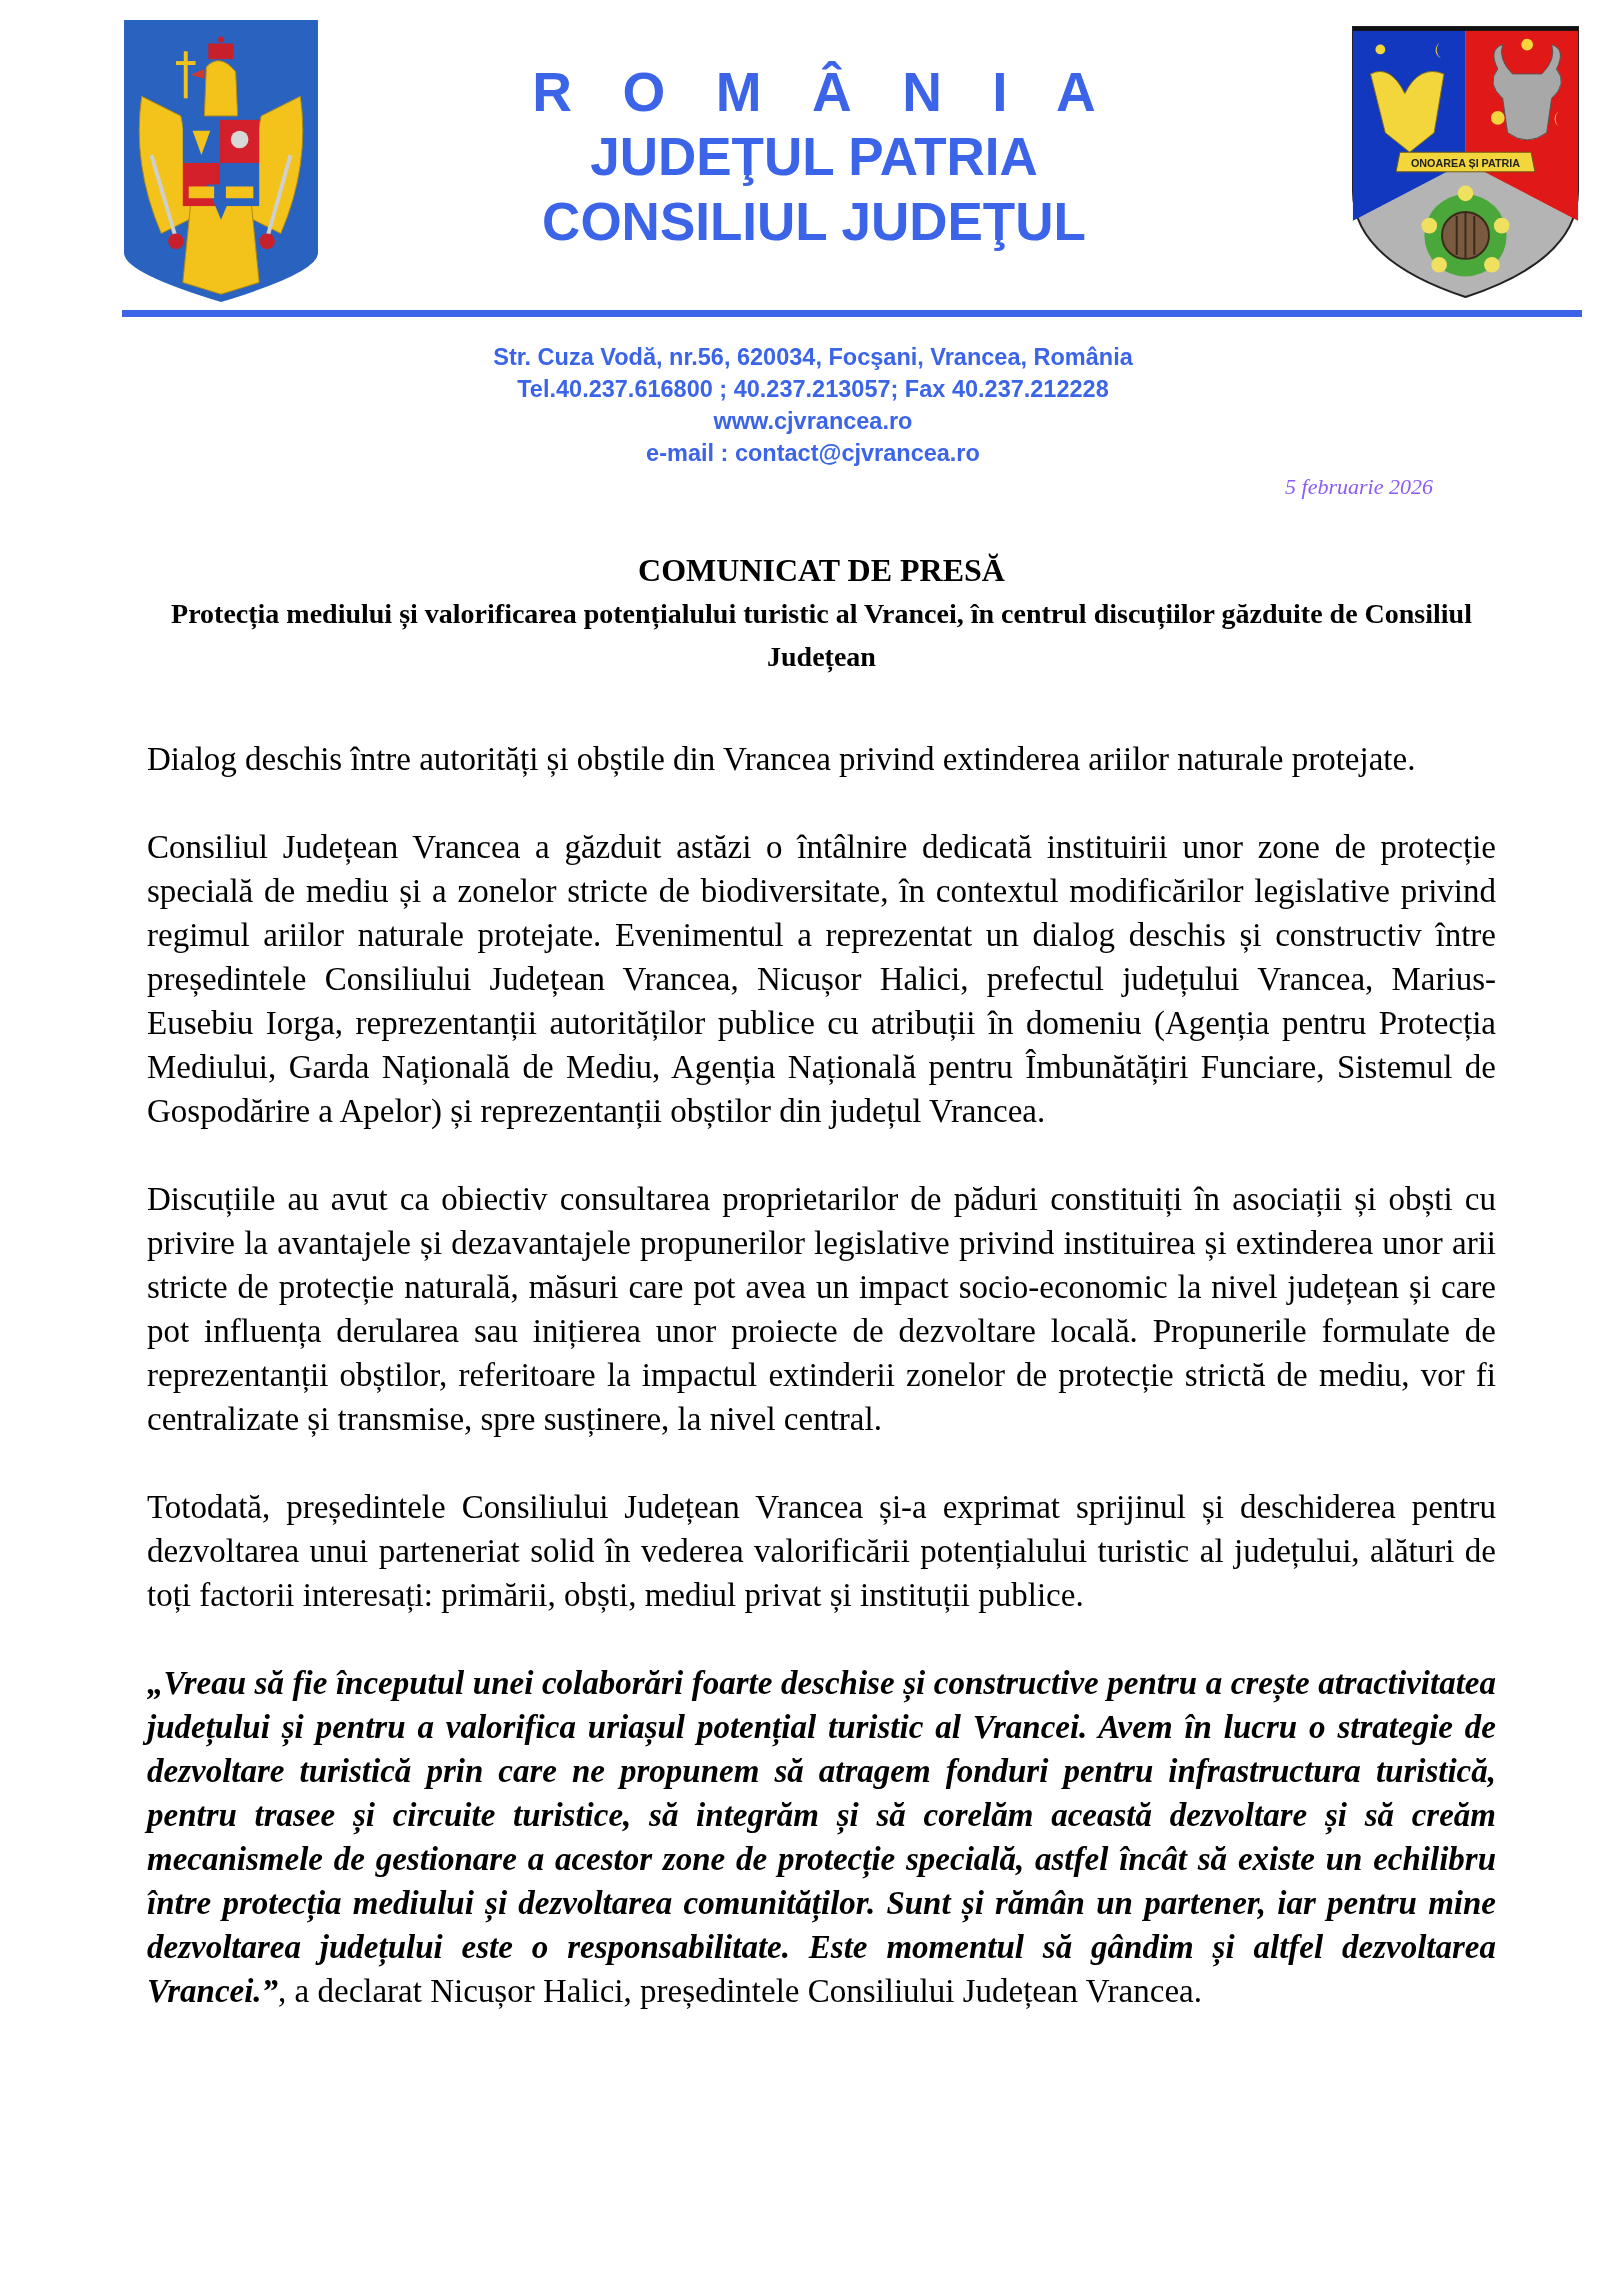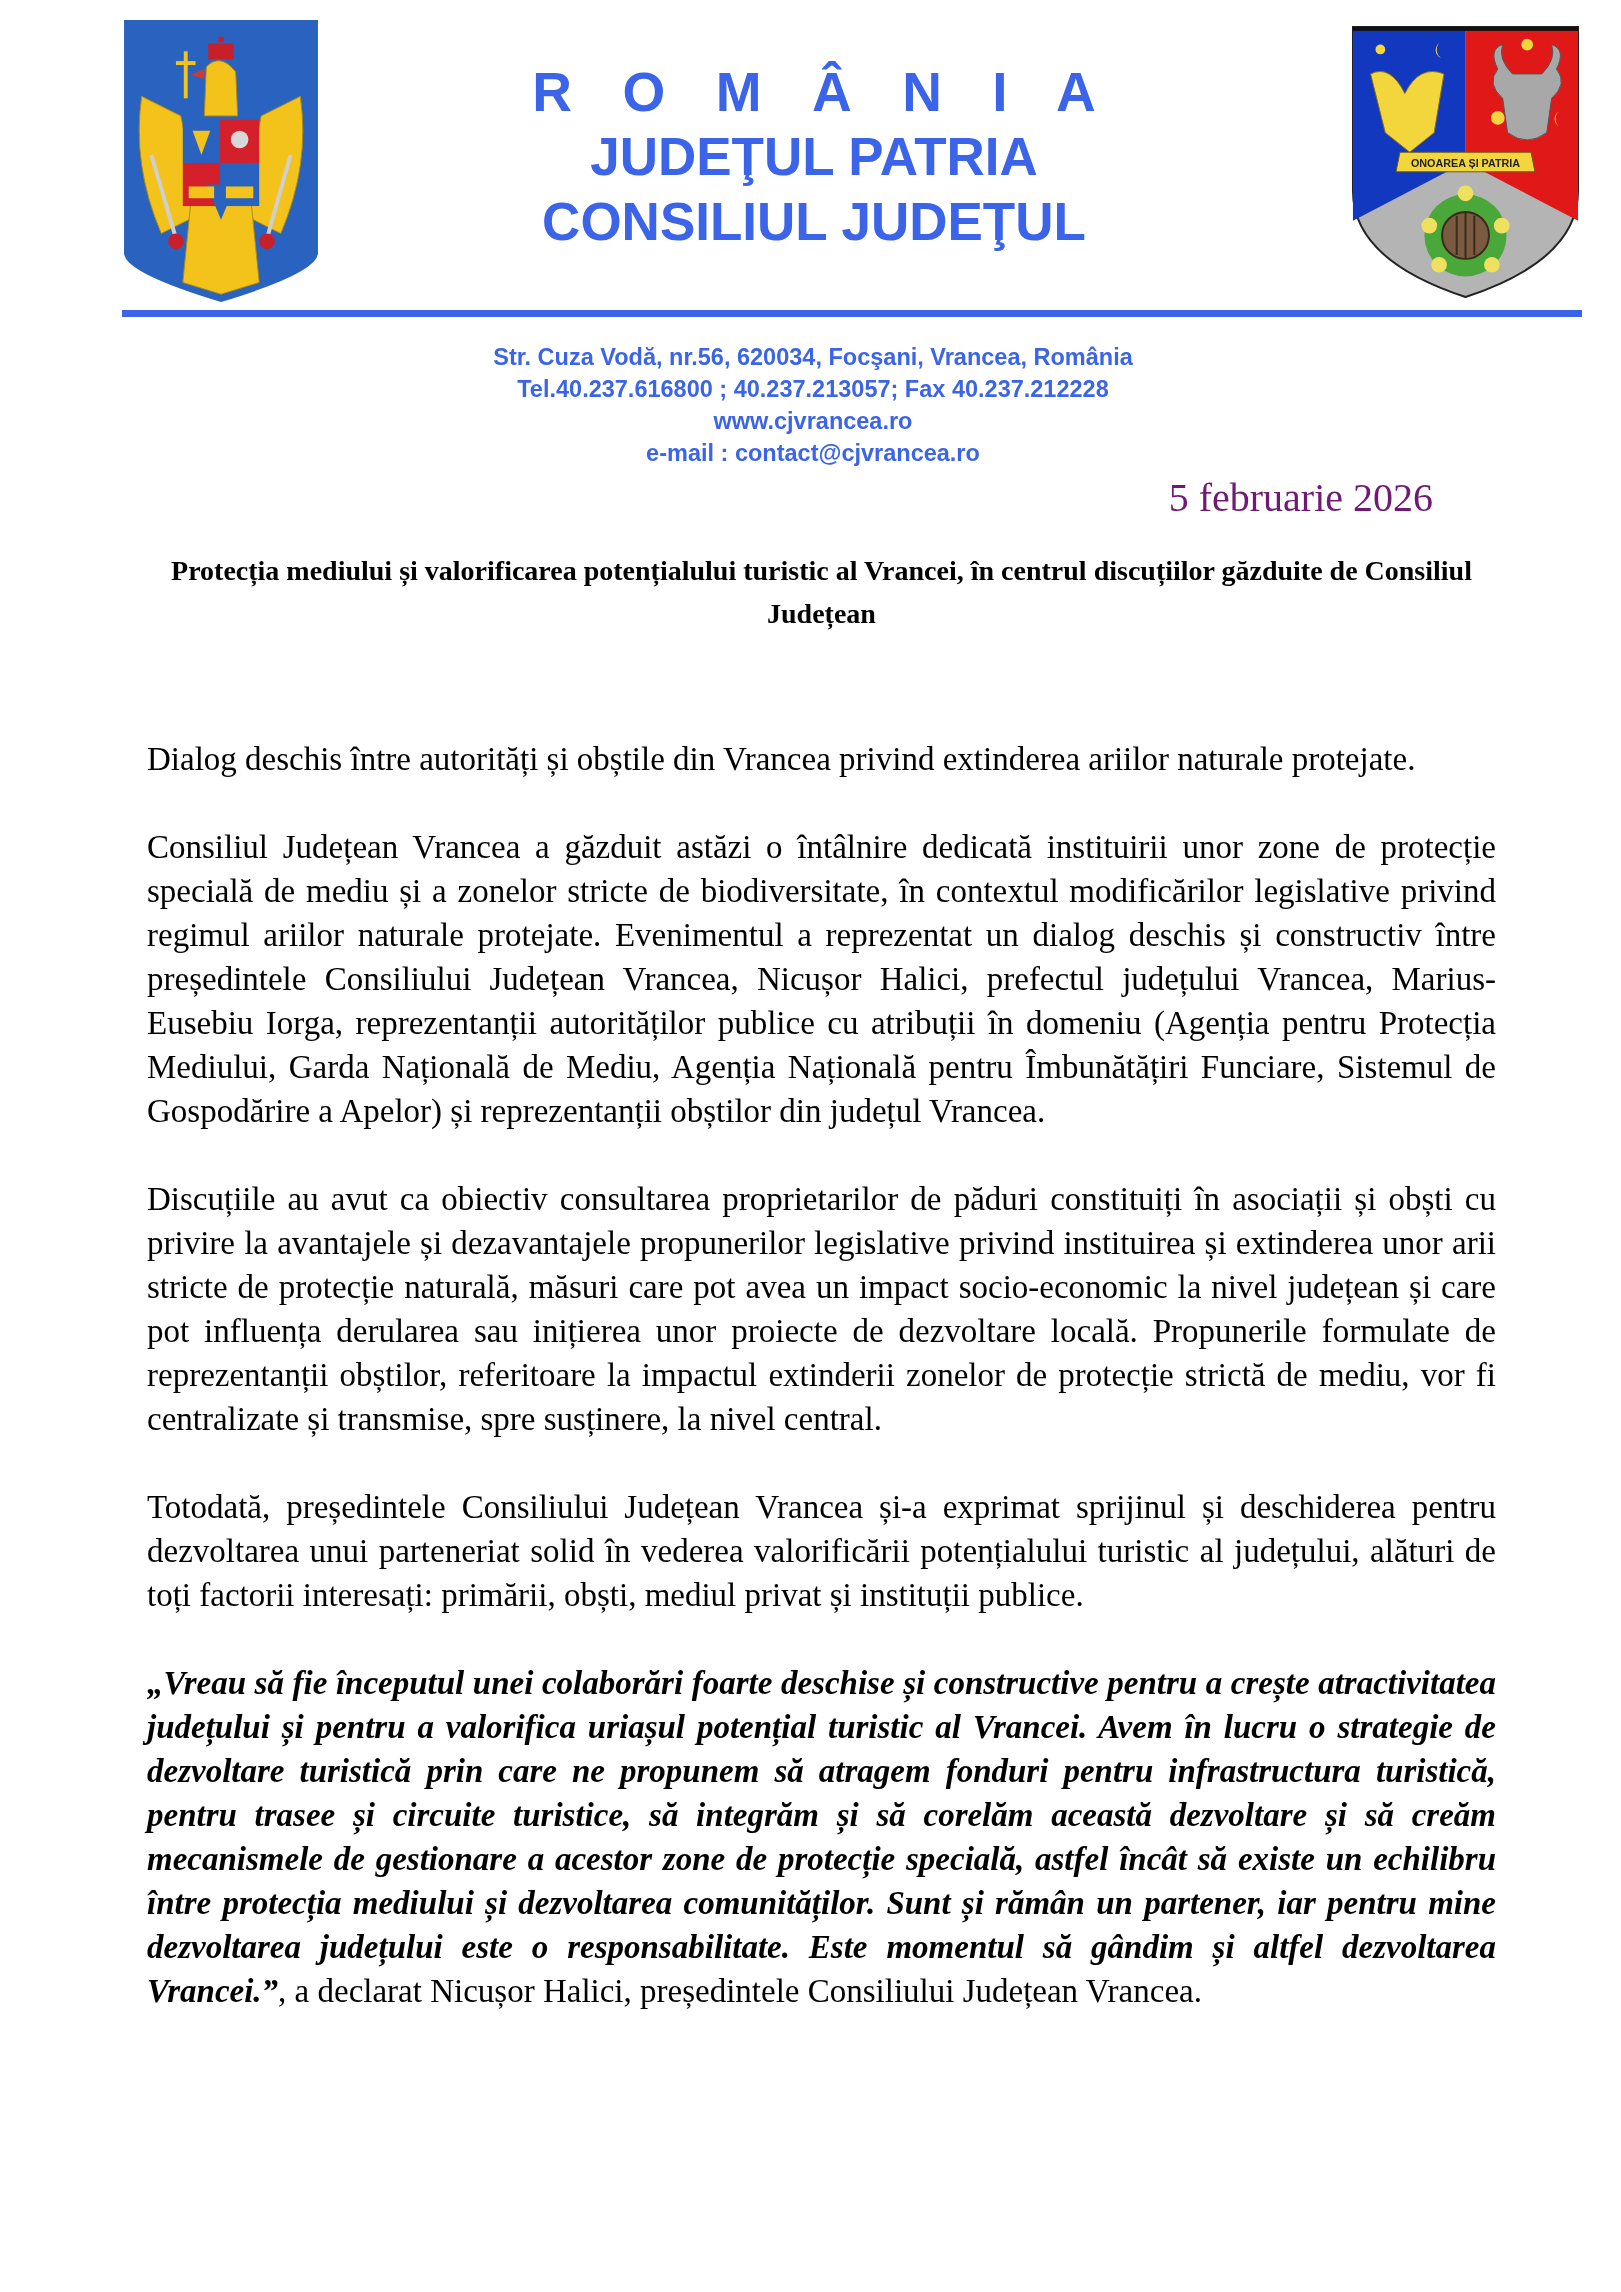--- a/index.html
+++ b/index.html
@@ -10,21 +10,21 @@
 
   .header-title { position: absolute; left: 412px; width: 804px; top: 61px; text-align: center; color: #3b64e8; font-family: Liberation Sans, sans-serif; font-weight: bold; }
   .h-romania { font-size: 55px; letter-spacing: 17.6px; line-height: 63px; padding-left: 17.6px; }
   .h-judet { font-size: 53px; line-height: 65px; }
   .h-consiliu { font-size: 53px; line-height: 65px; }
 
   .divider { position: absolute; left: 122px; top: 310px; width: 1460px; height: 6.9px; background: #3b64e8; }
 
   .contact { position: absolute; left: 323px; width: 980px; top: 341px; text-align: center; color: #3b64e8; font-family: "Liberation Sans", sans-serif; font-weight: bold; font-size: 23.5px; line-height: 32px; }
 
-  .date { position: absolute; right: 188px; top: 474px; font-size: 40px; color: #701a75; }
+  .date { position: absolute; right: 188px; top: 474px; font-style: italic; font-size: 22px; color: #8b5cf6; }
 
   .title-block { position: absolute; left: 147px; width: 1349px; top: 549px; text-align: center; font-weight: bold; }
   .t-kicker { font-size: 32px; line-height: 43px; }
   .t-headline { font-size: 28px; line-height: 43px; }
 
   .body-text { position: absolute; left: 147px; width: 1349px; top: 729px; font-size: 33px; line-height: 44px; }
   .body-text p { margin: 8px 0 44px 0; text-align: justify; }
   .body-text p.lead { text-align: left; }
   .quote { font-weight: bold; font-style: italic; }
 </style>
@@ -105,20 +105,21 @@
 <div class="contact">
   <div>Str. Cuza Vodă, nr.56, 620034, Focşani, Vrancea, România</div>
   <div>Tel.40.237.616800 ; 40.237.213057; Fax 40.237.212228</div>
   <div>www.cjvrancea.ro</div>
   <div>e-mail : contact@cjvrancea.ro</div>
 </div>
 
 <div class="date">5 februarie 2026</div>
 
 <div class="title-block">
+  <div class="t-kicker">COMUNICAT DE PRESĂ</div>
   <div class="t-headline">Protecția mediului și valorificarea potențialului turistic al Vrancei, în centrul discuțiilor găzduite de Consiliul Județean</div>
 </div>
 
 <div class="body-text">
   <p class="lead">Dialog deschis între autorități și obștile din Vrancea privind extinderea ariilor naturale protejate.</p>
   <p>Consiliul Județean Vrancea a găzduit astăzi o întâlnire dedicată instituirii unor zone de protecție specială de mediu și a zonelor stricte de biodiversitate, în contextul modificărilor legislative privind regimul ariilor naturale protejate. Evenimentul a reprezentat un dialog deschis și constructiv între președintele Consiliului Județean Vrancea, Nicușor Halici, prefectul județului Vrancea, Marius-Eusebiu Iorga, reprezentanții autorităților publice cu atribuții în domeniu (Agenția pentru Protecția Mediului, Garda Națională de Mediu, Agenția Națională pentru Îmbunătățiri Funciare, Sistemul de Gospodărire a Apelor) și reprezentanții obștilor din județul Vrancea.</p>
   <p>Discuțiile au avut ca obiectiv consultarea proprietarilor de păduri constituiți în asociații și obști cu privire la avantajele și dezavantajele propunerilor legislative privind instituirea și extinderea unor arii stricte de protecție naturală, măsuri care pot avea un impact socio-economic la nivel județean și care pot influența derularea sau inițierea unor proiecte de dezvoltare locală. Propunerile formulate de reprezentanții obștilor, referitoare la impactul extinderii zonelor de protecție strictă de mediu, vor fi centralizate și transmise, spre susținere, la nivel central.</p>
   <p>Totodată, președintele Consiliului Județean Vrancea și-a exprimat sprijinul și deschiderea pentru dezvoltarea unui parteneriat solid în vederea valorificării potențialului turistic al județului, alături de toți factorii interesați: primării, obști, mediul privat și instituții publice.</p>
   <p><span class="quote">„Vreau să fie începutul unei colaborări foarte deschise și constructive pentru a crește atractivitatea județului și pentru a valorifica uriașul potențial turistic al Vrancei. Avem în lucru o strategie de dezvoltare turistică prin care ne propunem să atragem fonduri pentru infrastructura turistică, pentru trasee și circuite turistice, să integrăm și să corelăm această dezvoltare și să creăm mecanismele de gestionare a acestor zone de protecție specială, astfel încât să existe un echilibru între protecția mediului și dezvoltarea comunităților. Sunt și rămân un partener, iar pentru mine dezvoltarea județului este o responsabilitate. Este momentul să gândim și altfel dezvoltarea Vrancei.”</span><span>, a declarat Nicușor Halici, președintele Consiliului Județean Vrancea.</span></p>
 </div>

